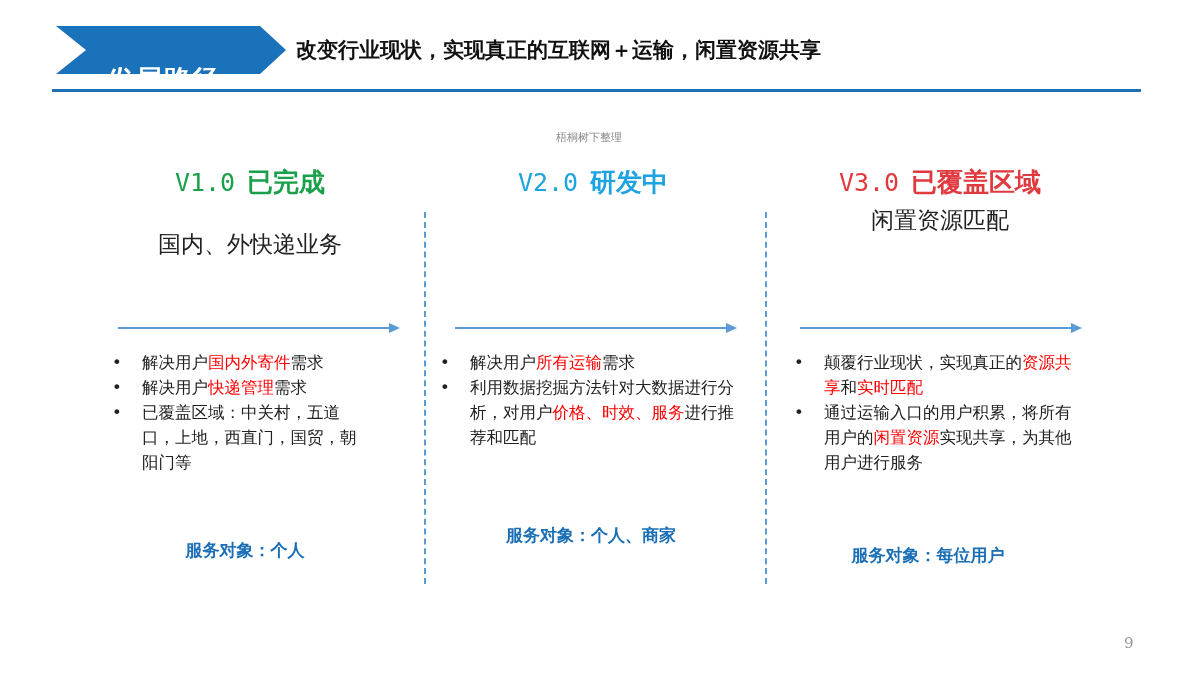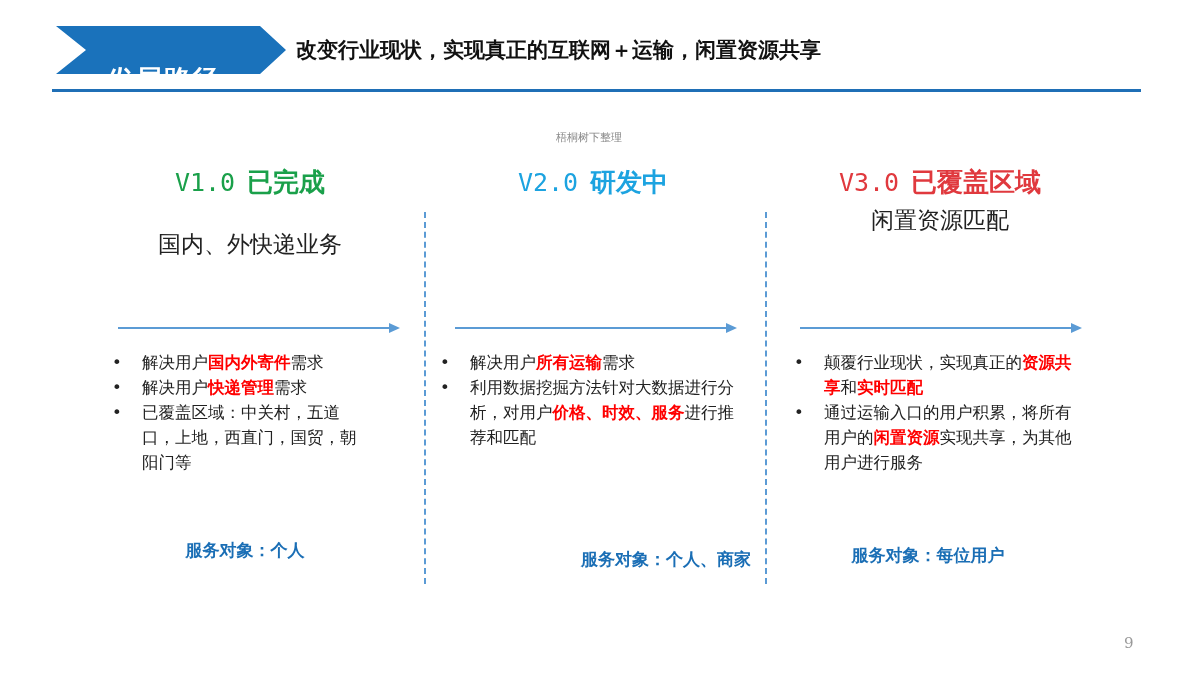--- a/index.html
+++ b/index.html
@@ -48,21 +48,21 @@
     position: absolute; top: 1px; width: 0; height: 0;
     border-top: 5px solid transparent; border-bottom: 5px solid transparent;
     border-left: 11px solid #5b9bd5;
   }
   .bullets {
     position: absolute; top: 210px; list-style: none; margin: 0; padding: 0;
     font-size: 16.5px; line-height: 25px; color: #222;
   }
   .bullets li { position: relative; padding-left: 32px; }
   .bullets li .dot { position: absolute; left: 2px; top: 0; }
-  .hl { color: #ff0000; font-weight: bold; }
+  .hl { color: #ff0000; font-weight: normal; }
   .target {
     position: absolute; left: 0; width: 100%; text-align: center;
     color: #1a6eb5; font-weight: bold; font-size: 17px; margin-top: 16px;
   }
   .divider {
     position: absolute; top: 212px; height: 372px; width: 0;
     border-left: 2px dashed #5b9bd5;
   }
   .page-num { position: absolute; left: 1124px; top: 634px; font-size: 15px; color: #999; font-family: "DejaVu Serif", serif; }
 </style>
@@ -104,21 +104,21 @@
   <div class="col-sub" style="top:80px;">
   </div>
   <div class="arrow" style="left:22px;width:282px;">
     <div class="shaft" style="width:272px;"></div>
       <div class="head" style="left:271px;"></div>
   </div>
   <ul class="bullets" style="left:5px;width:300px;">
     <li><span class="dot">•</span><span>解决用户</span><span class="hl">所有运输</span><span>需求</span></li>
     <li><span class="dot">•</span><span>利用数据挖掘方法针对大数据进行分析，对用户</span><span class="hl">价格、时效、服务</span><span>进行推荐和匹配</span></li>
   </ul>
-  <div class="target" style="top:392px;left:-2px;text-align:right;">服务对象：个人、商家</div>
+  <div class="target" style="top:368px;left:-2px;">服务对象：个人、商家</div>
 </div>
 
 <div class="divider" style="left:765px;"></div>
 
 <div class="col" style="left:780px;">
   <div class="col-title" style="color:#e0393e;">
     <span class="ver">V3.0</span><span>已覆盖区域</span>
   </div>
   <div class="col-sub" style="top:64px;">
     <div>闲置资源匹配</div>

